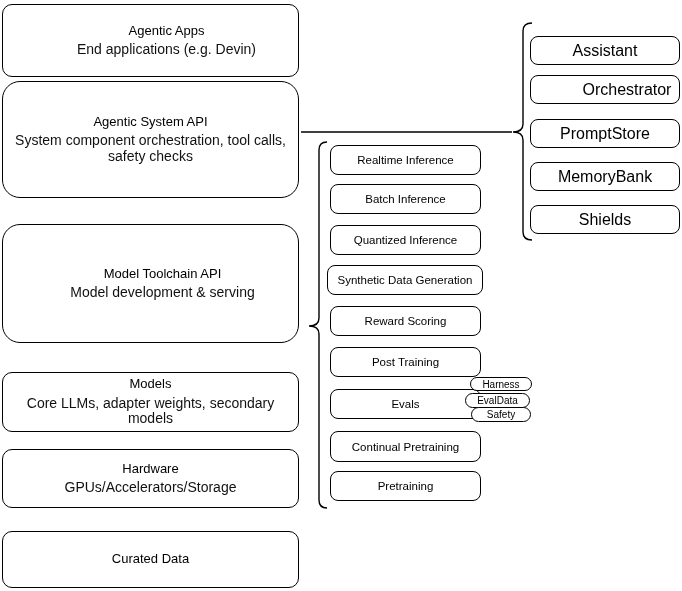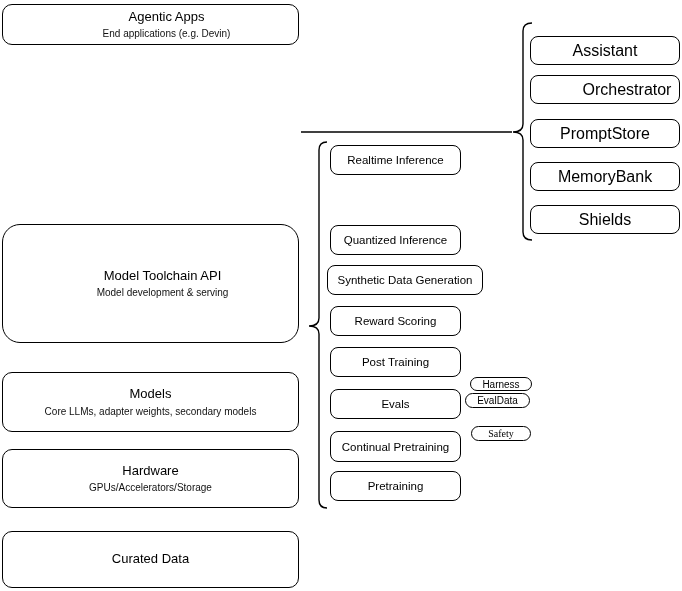--- a/index.html
+++ b/index.html
@@ -7,23 +7,23 @@
     position:relative;width:682px;height:591px;background:#ffffff;overflow:hidden;
     font-family:"Liberation Sans", sans-serif;color:#000;
   }
   .node{
     position:absolute;left:2px;width:297px;box-sizing:border-box;
     border:1.4px solid #000;background:#fff;
     display:flex;flex-direction:column;align-items:center;justify-content:center;
     text-align:center;gap:4px;
   }
   .node .title{font-size:13px;line-height:1.1;}
-  .node .subtitle{font-size:10px;line-height:1.1;color:#111;}
+  .node .subtitle{font-size:14px;line-height:1.1;color:#111;}
   .mid{
-    position:absolute;left:330px;width:131px;height:30px;box-sizing:border-box;
+    position:absolute;left:330px;width:151px;height:30px;box-sizing:border-box;
     border:1.4px solid #000;border-radius:8px;background:#fff;
     display:flex;align-items:center;justify-content:center;
     font-size:11.5px;text-align:center;
   }
   .right{
     position:absolute;left:530px;width:150px;height:29px;box-sizing:border-box;
     border:1.4px solid #000;border-radius:8px;background:#fff;
     display:flex;align-items:center;justify-content:center;
     font-size:16px;text-align:center;
   }
@@ -34,25 +34,29 @@
     font-size:10px;z-index:5;
   }
   svg.overlay{position:absolute;left:0;top:0;z-index:2;pointer-events:none;}
   .mid,.right{z-index:1;}
 </style>
 </head>
 <body>
 
 <div class="canvas">
 
-  <div class="node" style="top:4px;height:41px;border-radius:10px;padding-left:32px;">
+  <div class="node" style="top:4px;height:73px;border-radius:10px;padding-left:32px;">
     <div class="title">Agentic Apps</div>
     <div class="subtitle">End applications (e.g. Devin)</div>
   </div>
 
+  <div class="node" style="top:81px;height:117px;border-radius:18px;">
+    <div class="title">Agentic System API</div>
+    <div class="subtitle">System component orchestration, tool calls, safety checks</div>
+  </div>
 
   <div class="node" style="top:224px;height:119px;border-radius:18px;padding-left:24px;">
     <div class="title">Model Toolchain API</div>
     <div class="subtitle">Model development &amp; serving</div>
   </div>
 
   <div class="node" style="top:372px;height:60px;border-radius:10px;">
     <div class="title">Models</div>
     <div class="subtitle">Core LLMs, adapter weights, secondary models</div>
   </div>
@@ -60,31 +64,32 @@
   <div class="node" style="top:449px;height:59px;border-radius:10px;">
     <div class="title">Hardware</div>
     <div class="subtitle">GPUs/Accelerators/Storage</div>
   </div>
 
   <div class="node" style="top:531px;height:57px;border-radius:10px;">
     <div class="title">Curated Data</div>
   </div>
 
   <div class="mid" style="top:145px;">Realtime Inference</div>
+  <div class="mid" style="top:184px;">Batch Inference</div>
   <div class="mid" style="top:225px;">Quantized Inference</div>
   <div class="mid" style="top:265px;left:327px;width:156px;">Synthetic Data Generation</div>
   <div class="mid" style="top:306px;">Reward Scoring</div>
   <div class="mid" style="top:347px;">Post Training</div>
   <div class="mid" style="top:389px;">Evals</div>
   <div class="mid" style="top:431px;height:31px;">Continual Pretraining</div>
   <div class="mid" style="top:471px;">Pretraining</div>
 
   <div class="tag" style="left:470px;top:377px;width:62px;height:14px;">Harness</div>
   <div class="tag" style="left:465px;top:393px;width:65px;height:15px;">EvalData</div>
-  <div class="tag" style="left:471px;top:426px;width:60px;height:15px;font-family:Liberation Serif, serif;">Safety</div>
+  <div class="tag" style="left:471px;top:407px;width:60px;height:15px;">Safety</div>
 
   <div class="right" style="top:36px;">Assistant</div>
   <div class="right" style="top:75px;padding-left:44px;">Orchestrator</div>
   <div class="right" style="top:119px;">PromptStore</div>
   <div class="right" style="top:162px;">MemoryBank</div>
   <div class="right" style="top:205px;">Shields</div>
 
   <svg class="overlay" width="682" height="591" viewBox="0 0 682 591">
 
     <path d="M 301 132 L 512 132" stroke="#000" stroke-width="1.4" fill="none"></path>

